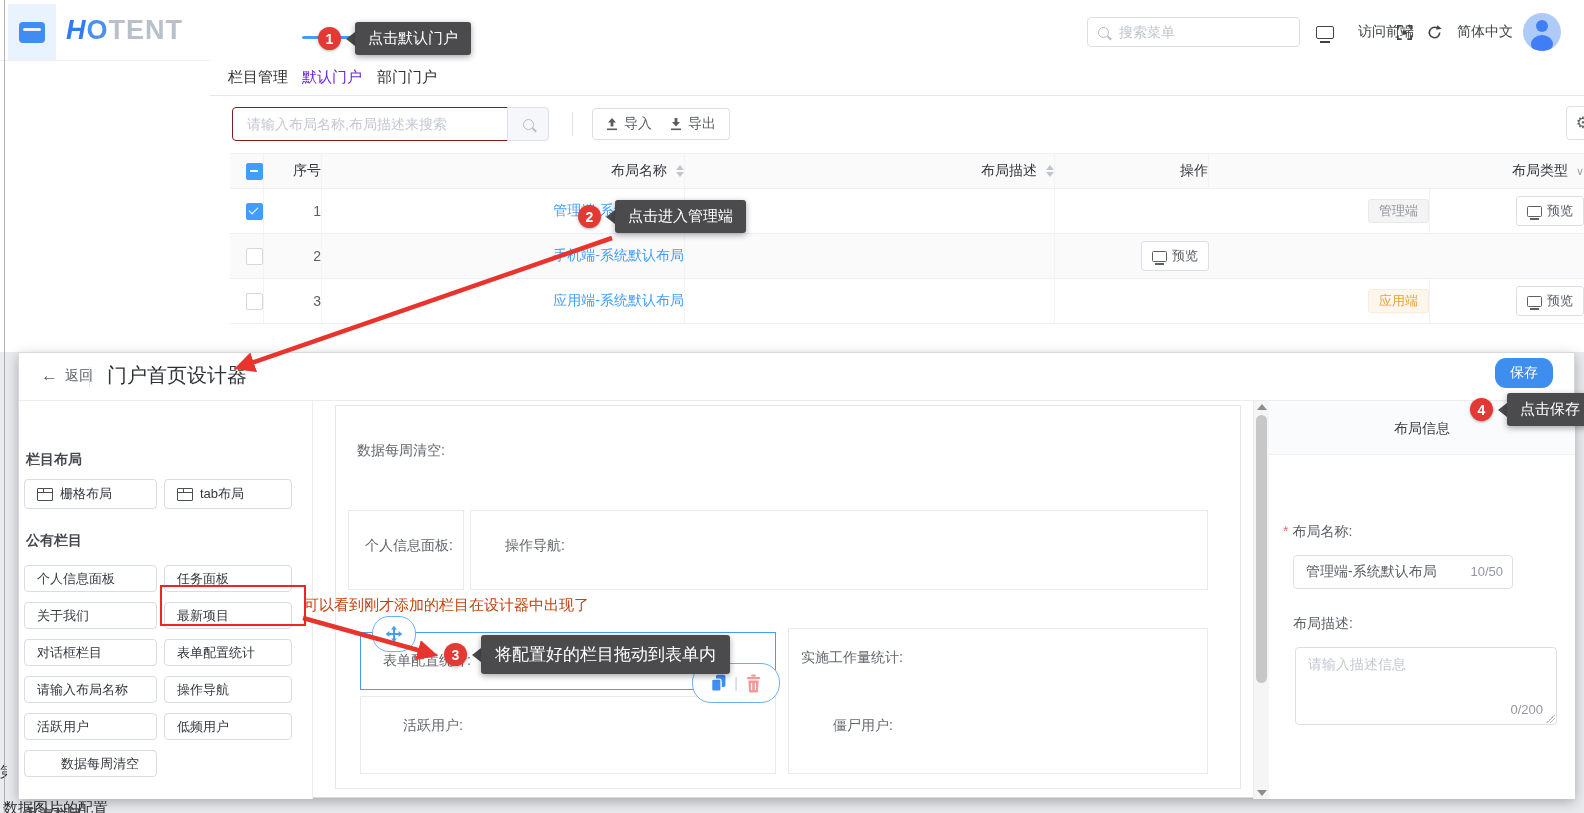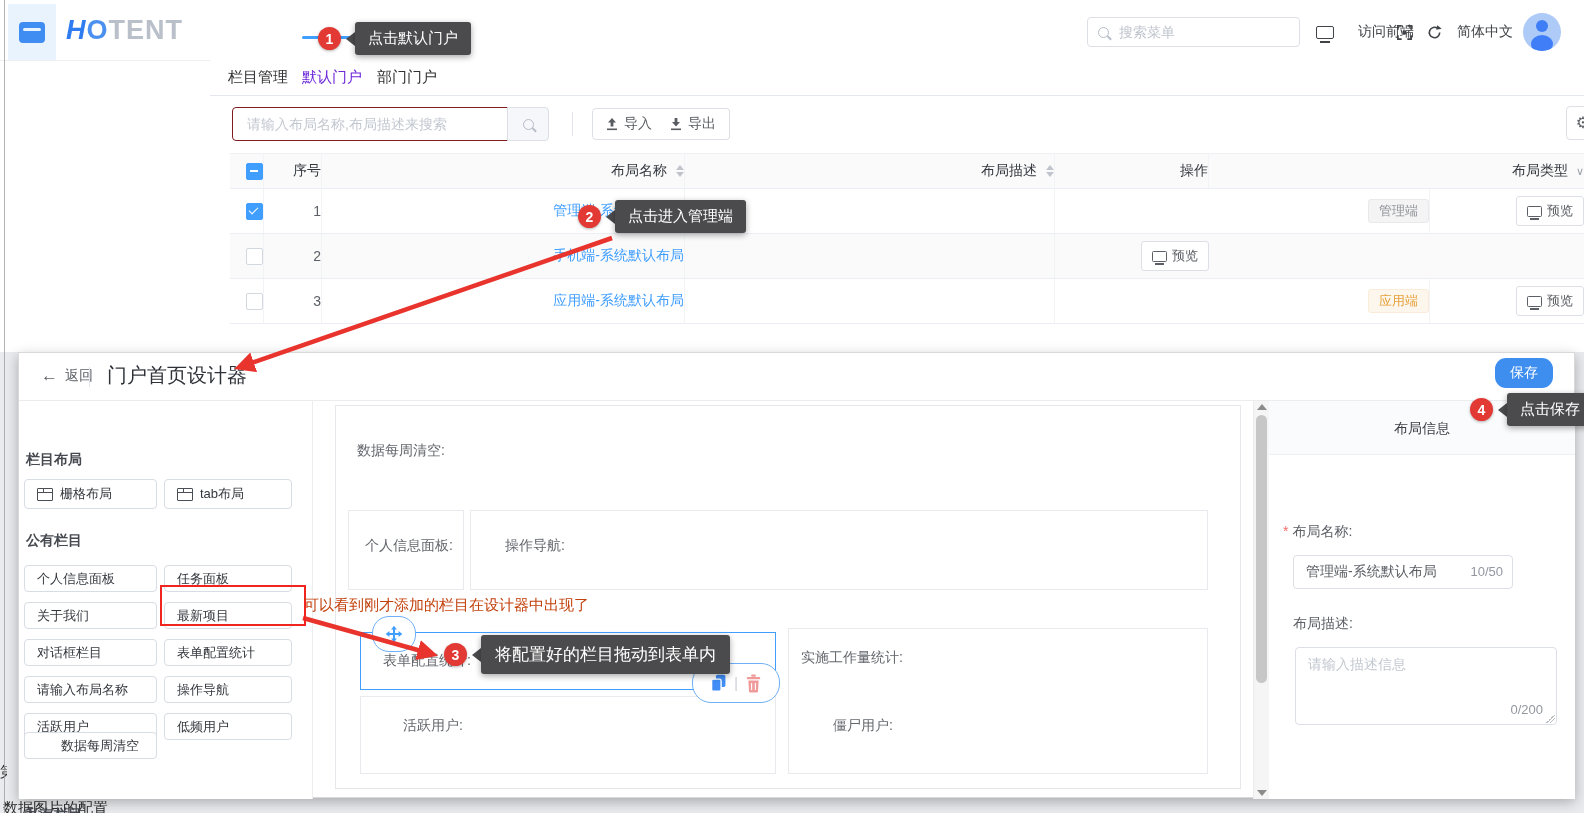--- a/index.html
+++ b/index.html
@@ -330,21 +330,21 @@
         </div>
       <div class="wbtn" style="left:145px;top:275px;width:128px;">
           <span>操作导航</span>
         </div>
       <div class="wbtn" style="left:5px;top:312px;width:133px;">
           <span>活跃用户</span>
         </div>
       <div class="wbtn" style="left:145px;top:312px;width:128px;">
           <span>低频用户</span>
         </div>
-      <div class="wbtn" style="left:5px;top:331px;width:133px;padding-left:36px;">
+      <div class="wbtn" style="left:5px;top:349px;width:133px;padding-left:36px;">
           <span>数据每周清空</span>
         </div>
 
       <div class="ptitle" style="top:405px;">私有栏目</div>
     </div>
 
     <div class="canvasbox">
       <div class="clabel" style="left:21px;top:36px;">数据每周清空:</div>
 
       <div class="ccell" style="left:12px;top:104px;width:116px;height:80px;">

